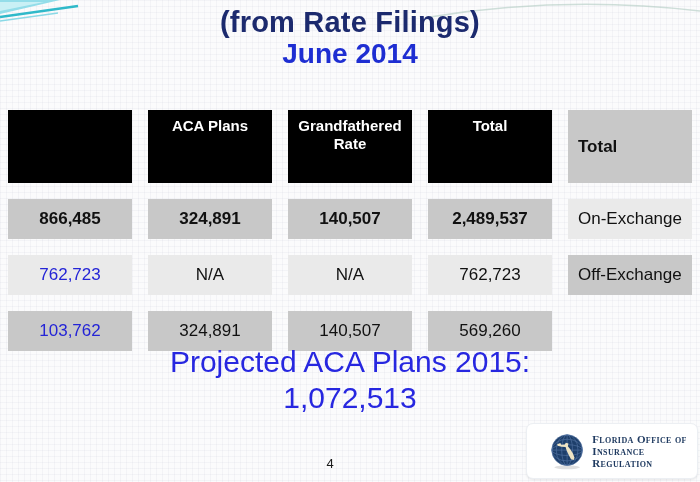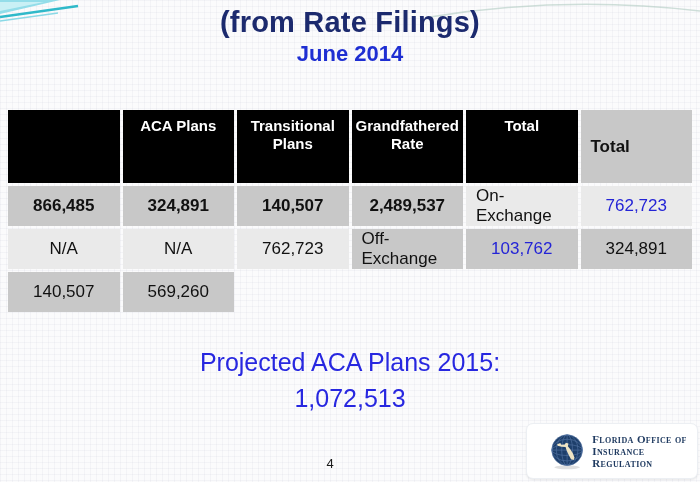--- a/index.html
+++ b/index.html
@@ -10,41 +10,41 @@
     background-image:
       linear-gradient(rgba(210,212,222,.20) 1px, transparent 1px),
       linear-gradient(90deg, rgba(210,212,222,.20) 1px, transparent 1px);
     background-size:6px 6px;
   }
   
   .deco{position:absolute;left:0;top:0;pointer-events:none;}
   
   .title-block{position:absolute;top:7px;left:0;width:100%;text-align:center;}
   .title-line{font-size:29px;font-weight:bold;color:#1c2a6e;line-height:31px;letter-spacing:.2px;}
-  .subtitle{font-size:22px;font-weight:bold;color:#1e2ed2;line-height:27px;margin-top:2px;text-align:center;}
+  .subtitle{font-size:28px;font-weight:bold;color:#1e2ed2;line-height:27px;margin-top:2px;text-align:center;}
   
   .enroll-table{
     position:absolute;left:8px;top:110px;width:684px;
-    display:grid;grid-template-columns:repeat(6,1fr);
-    grid-template-rows:73px 40px 40px 40px;gap:3px;
+    display:grid;grid-template-columns:repeat(5,1fr);
+    grid-template-rows:73px 40px 40px 40px;gap:16px;
   }
   .hcell{
     background:#000;color:#fff;font-weight:bold;font-size:15px;
     text-align:center;padding-top:7px;line-height:18px;
   }
   .cell{font-size:17px;display:flex;align-items:center;justify-content:center;color:#111;}
   .cell.label{justify-content:flex-start;padding-left:10px;}
   .row-a{background:#c8c8c8;}
   .row-b{background:#eaeaea;}
   .bold{font-weight:bold;}
   .blue-val{color:#2424d6;}
   
   .projected{
     position:absolute;top:344px;left:0;width:100%;text-align:center;
-    color:#2727e0;font-size:25px;line-height:36px;font-weight:normal;
+    color:#2727e0;font-size:30px;line-height:36px;font-weight:normal;
   }
   
   .page-num{
     position:absolute;bottom:11px;left:0;width:660px;text-align:center;
     font-size:13px;color:#1a1a1a;
   }
   .logo-card{
     position:absolute;right:2px;bottom:3px;width:172px;height:56px;
     background:#ffffff;border-radius:7px;border:1px solid #eceff3;
     box-shadow:0 1px 2px rgba(0,0,0,.08);
@@ -70,21 +70,20 @@
 
   <div class="title-block">
     <div class="title-line">(from Rate Filings)</div>
     <div class="subtitle">June 2014</div>
   </div>
 
   <div class="enroll-table">
 
     <div class="hcell"></div>
     <div class="hcell">ACA Plans</div>
-    <div class="hcell">Transitional Plans</div>
     <div class="hcell">Grandfathered Rate</div>
     <div class="hcell">Total</div>
 
     <div class="cell label row-a bold">Total</div>
     <div class="cell row-a bold">866,485</div>
     <div class="cell row-a bold">324,891</div>
     <div class="cell row-a bold">140,507</div>
     <div class="cell row-a bold">2,489,537</div>
 
     <div class="cell label row-b">On-Exchange</div>

